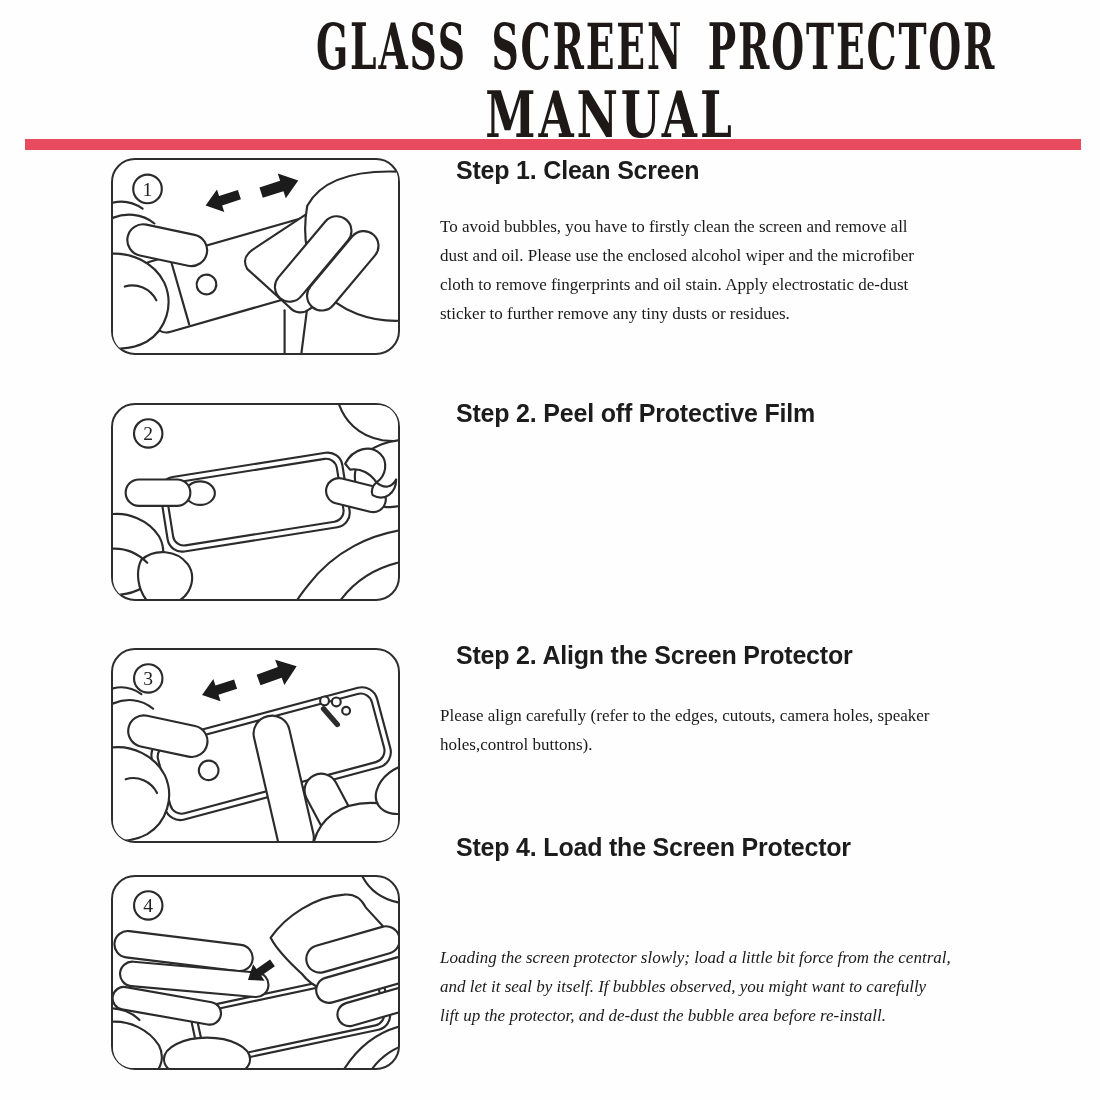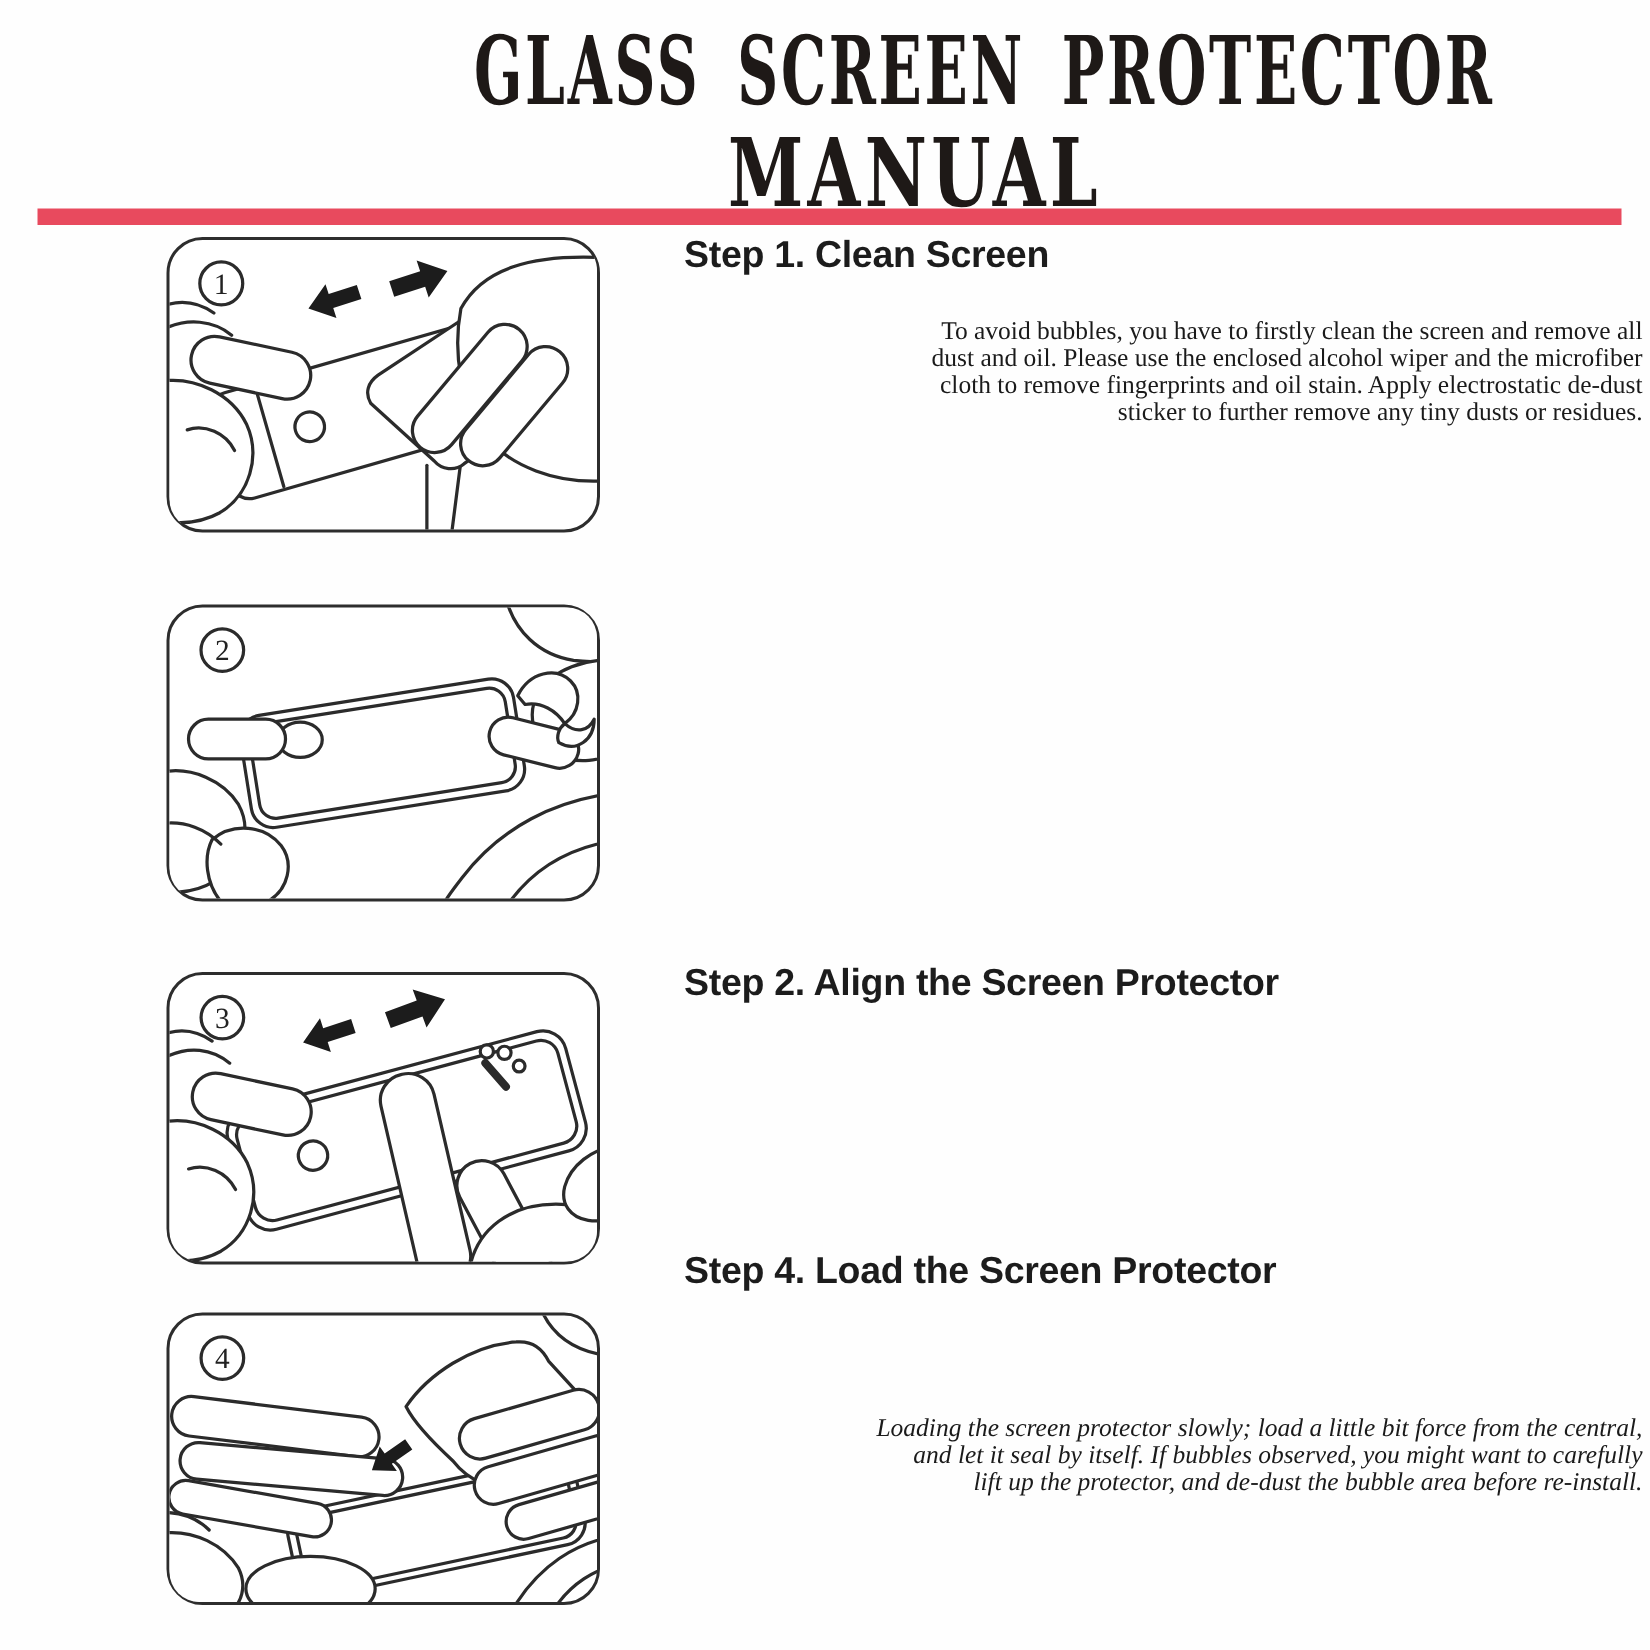--- a/index.html
+++ b/index.html
@@ -29,21 +29,21 @@
   .ln{fill:none;stroke:#2b2b2b;stroke-width:2.2;stroke-linecap:round;stroke-linejoin:round;}
   .wh{fill:#ffffff;stroke:#2b2b2b;stroke-width:2.2;stroke-linejoin:round;stroke-linecap:round;}
   .blk{fill:#1c1c1c;stroke:none;}
   .num{font-family:"Liberation Serif",serif;font-size:20px;fill:#222222;}
 
   
   .step-head{position:absolute;left:440px;width:640px;font-family:"Liberation Sans",sans-serif;
              font-weight:bold;font-size:25px;letter-spacing:-0.2px;color:#1c1c1c;line-height:28px;margin-left:16px;}
   .head1{top:156px;} .head2{top:399px;} .head3{top:641px;} .head4{top:833px;}
   .step-body{position:absolute;left:440px;width:655px;font-family:"Liberation Serif",serif;
-             font-size:17px;line-height:18px;color:#1a1a1a;white-space:pre-line;text-align:right;}
+             font-size:17px;line-height:29px;color:#1a1a1a;white-space:pre-line;}
   .body1{top:212px;} .body2{top:455px;} .body3{top:701px;} .body4{top:943px;font-style:italic;}
 </style>
 </head>
 <body>
 
 <div id="page">
 
   <div class="title-wrap">
     <span class="title-line title-line1">GLASS SCREEN PROTECTOR</span>
     <span class="title-line title-line2">MANUAL</span>
@@ -169,21 +169,24 @@
       <text class="num" x="35" y="36" text-anchor="middle">4</text>
     </svg>
   </div>
 
   <div class="step-head head1">Step 1. Clean Screen</div>
   <div class="step-body body1">To avoid bubbles, you have to firstly clean the screen and remove all
 dust and oil. Please use the enclosed alcohol wiper and the microfiber
 cloth to remove fingerprints and oil stain. Apply electrostatic de-dust
 sticker to further remove any tiny dusts or residues.</div>
 
+  <div class="step-head head2">Step 2. Peel off Protective Film</div>
 
   <div class="step-head head3">Step 2. Align the Screen Protector</div>
+  <div class="step-body body3">Please align carefully (refer to the edges, cutouts, camera holes, speaker
+holes,control buttons).</div>
 
   <div class="step-head head4">Step 4. Load the Screen Protector</div>
   <div class="step-body body4">Loading the screen protector slowly; load a little bit force from the central,
 and let it seal by itself. If bubbles observed, you might want to carefully
 lift up the protector, and de-dust the bubble area before re-install.</div>
 
 </div>
 
 </body></html>

